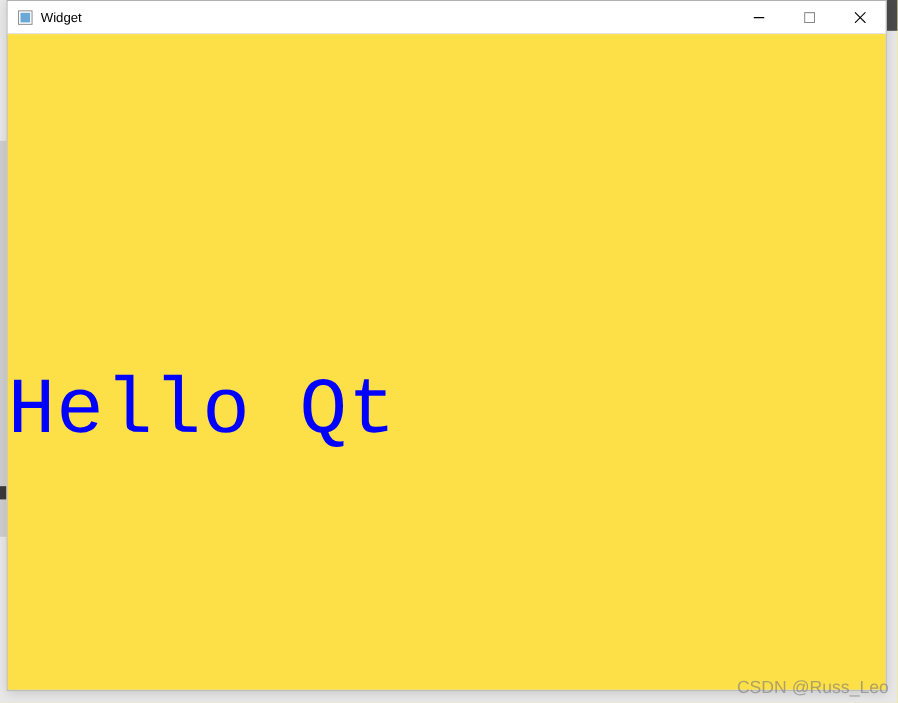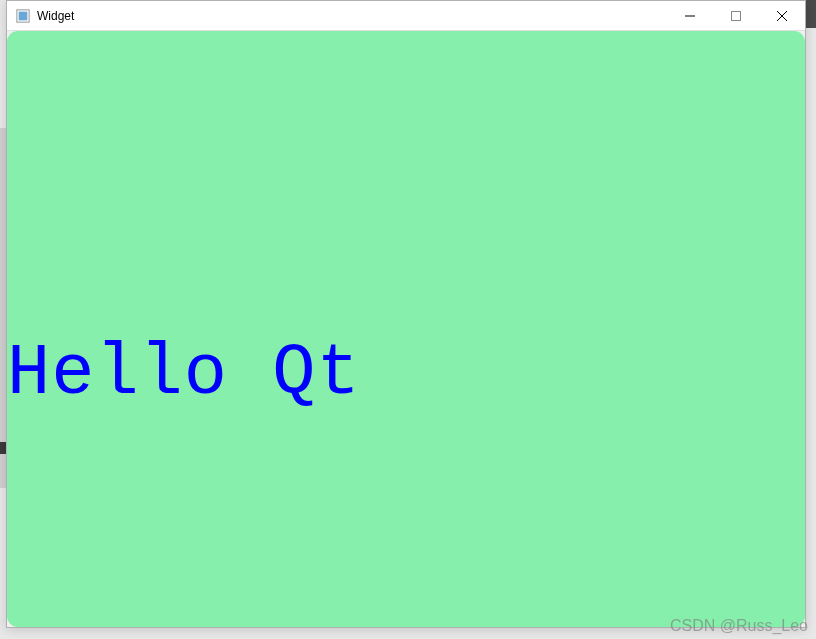--- a/index.html
+++ b/index.html
@@ -68,22 +68,21 @@
       cursor: pointer;
     }
     .win-btn svg {
       width: 10px;
       height: 10px;
     }
     .client-area {
       position: relative;
       width: 100%;
       height: calc(100% - 30px);
-      background: #86efac;
-      border-radius: 11px;
+      background: #fde047;
     }
     .hello-label {
       position: absolute;
       left: 0px;
       top: 302px;
       font-family: "Courier New", "Consolas", monospace;
       font-size: 72px;
       color: #0000ff;
       letter-spacing: 1px;
       white-space: nowrap;

